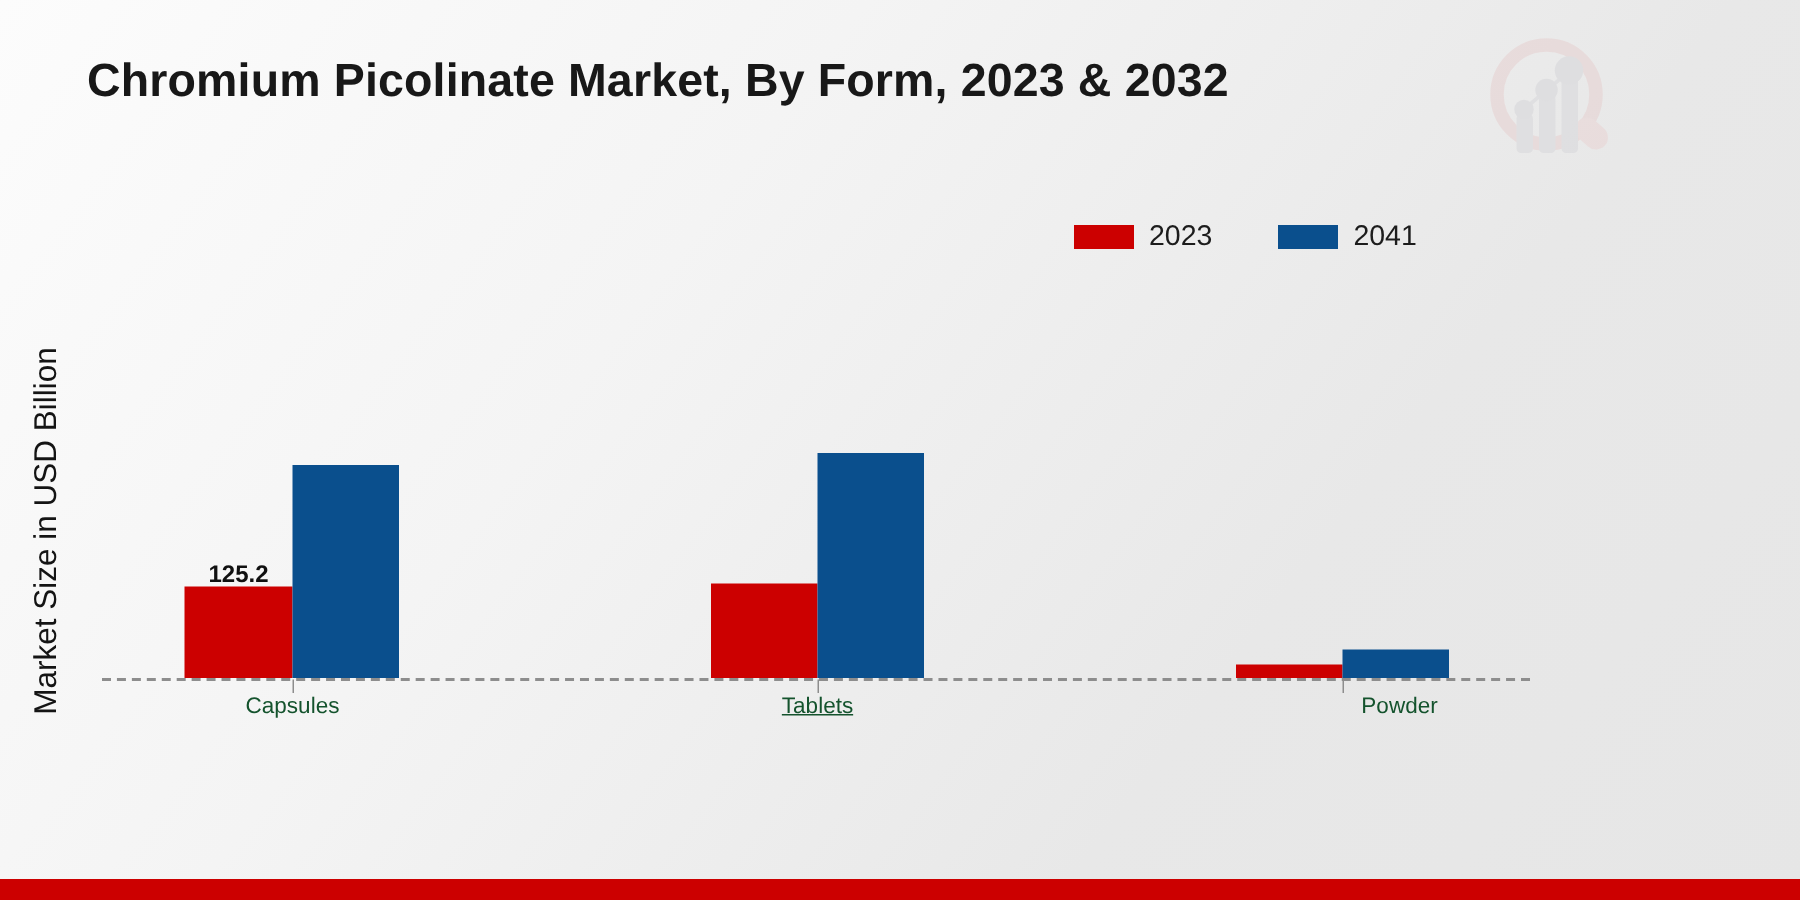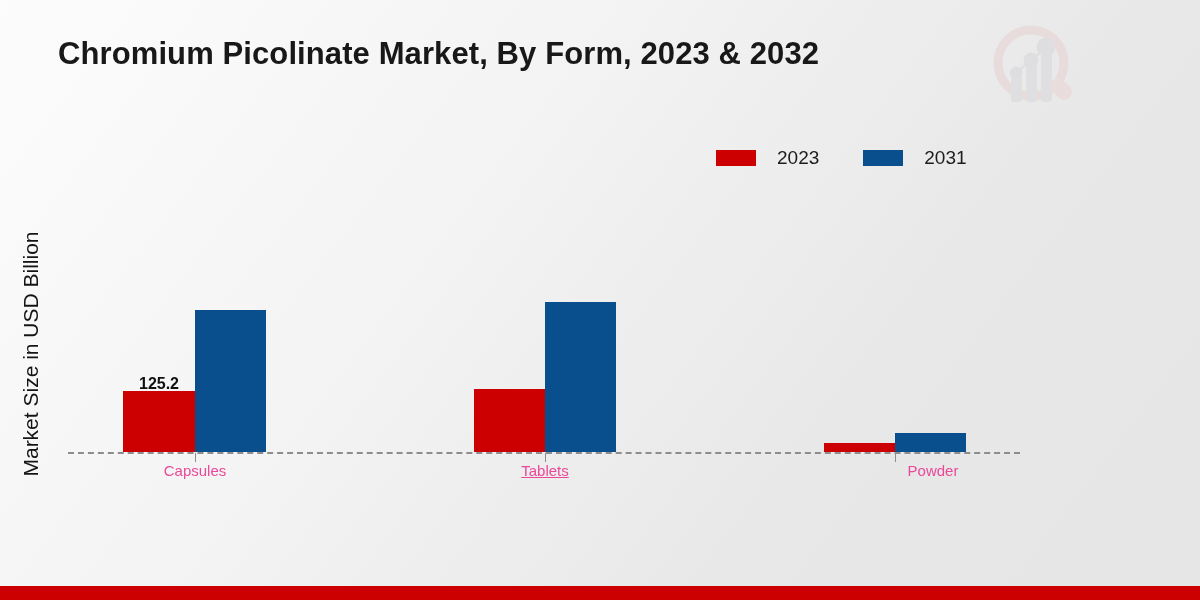--- a/index.html
+++ b/index.html
@@ -51,21 +51,21 @@
 
   
   .legend {
     position: absolute;
     left: 716px;
     top: 147px;
     display: flex;
     align-items: center;
     gap: 44px;
   }
-  .legend-item { display:flex; align-items:center; gap:21px;justify-content:center; }
+  .legend-item { display:flex; align-items:center; gap:10px;justify-content:center; }
   .legend-swatch { width:40px; height:16px; display:block; }
   .legend-label { font-size:19px; color:#1c1c1c; }
 
   
   .plot {
     position: absolute;
     left: 0;
     top: 0;
     width: 1200px;
     height: 600px;
@@ -94,21 +94,21 @@
     top: 453px;
     width: 1px;
     height: 9px;
     background: #8d8d8d;
   }
 
   .cat-label {
     position: absolute;
     top: 462px;
     font-size: 15px;
-    color: #ec4899;
+    color: #14532d;
     text-align: center;
     transform: translateX(-50%);
     white-space: nowrap;
   }
 
   .data-label {
     position: absolute;
     font-size: 16px;
     font-weight: bold;
     color: #101010;
@@ -152,21 +152,21 @@
 
 <div class="y-axis-title">Market Size in USD Billion</div>
 
 <div class="legend">
   <div class="legend-item">
     <span class="legend-swatch" style="background:#cc0000"></span>
     <span class="legend-label">2023</span>
   </div>
   <div class="legend-item">
     <span class="legend-swatch" style="background:#0a4f8d"></span>
-    <span class="legend-label">2031</span>
+    <span class="legend-label">2041</span>
   </div>
 </div>
 
 <div class="plot">
   <div class="plot-inner">
 
     <div class="baseline"></div>
 
     <div class="bar s2023" style="left:123px; width:72px; height:61px;"></div>
     <div class="bar s2032" style="left:195px; width:71px; height:142px;"></div>

